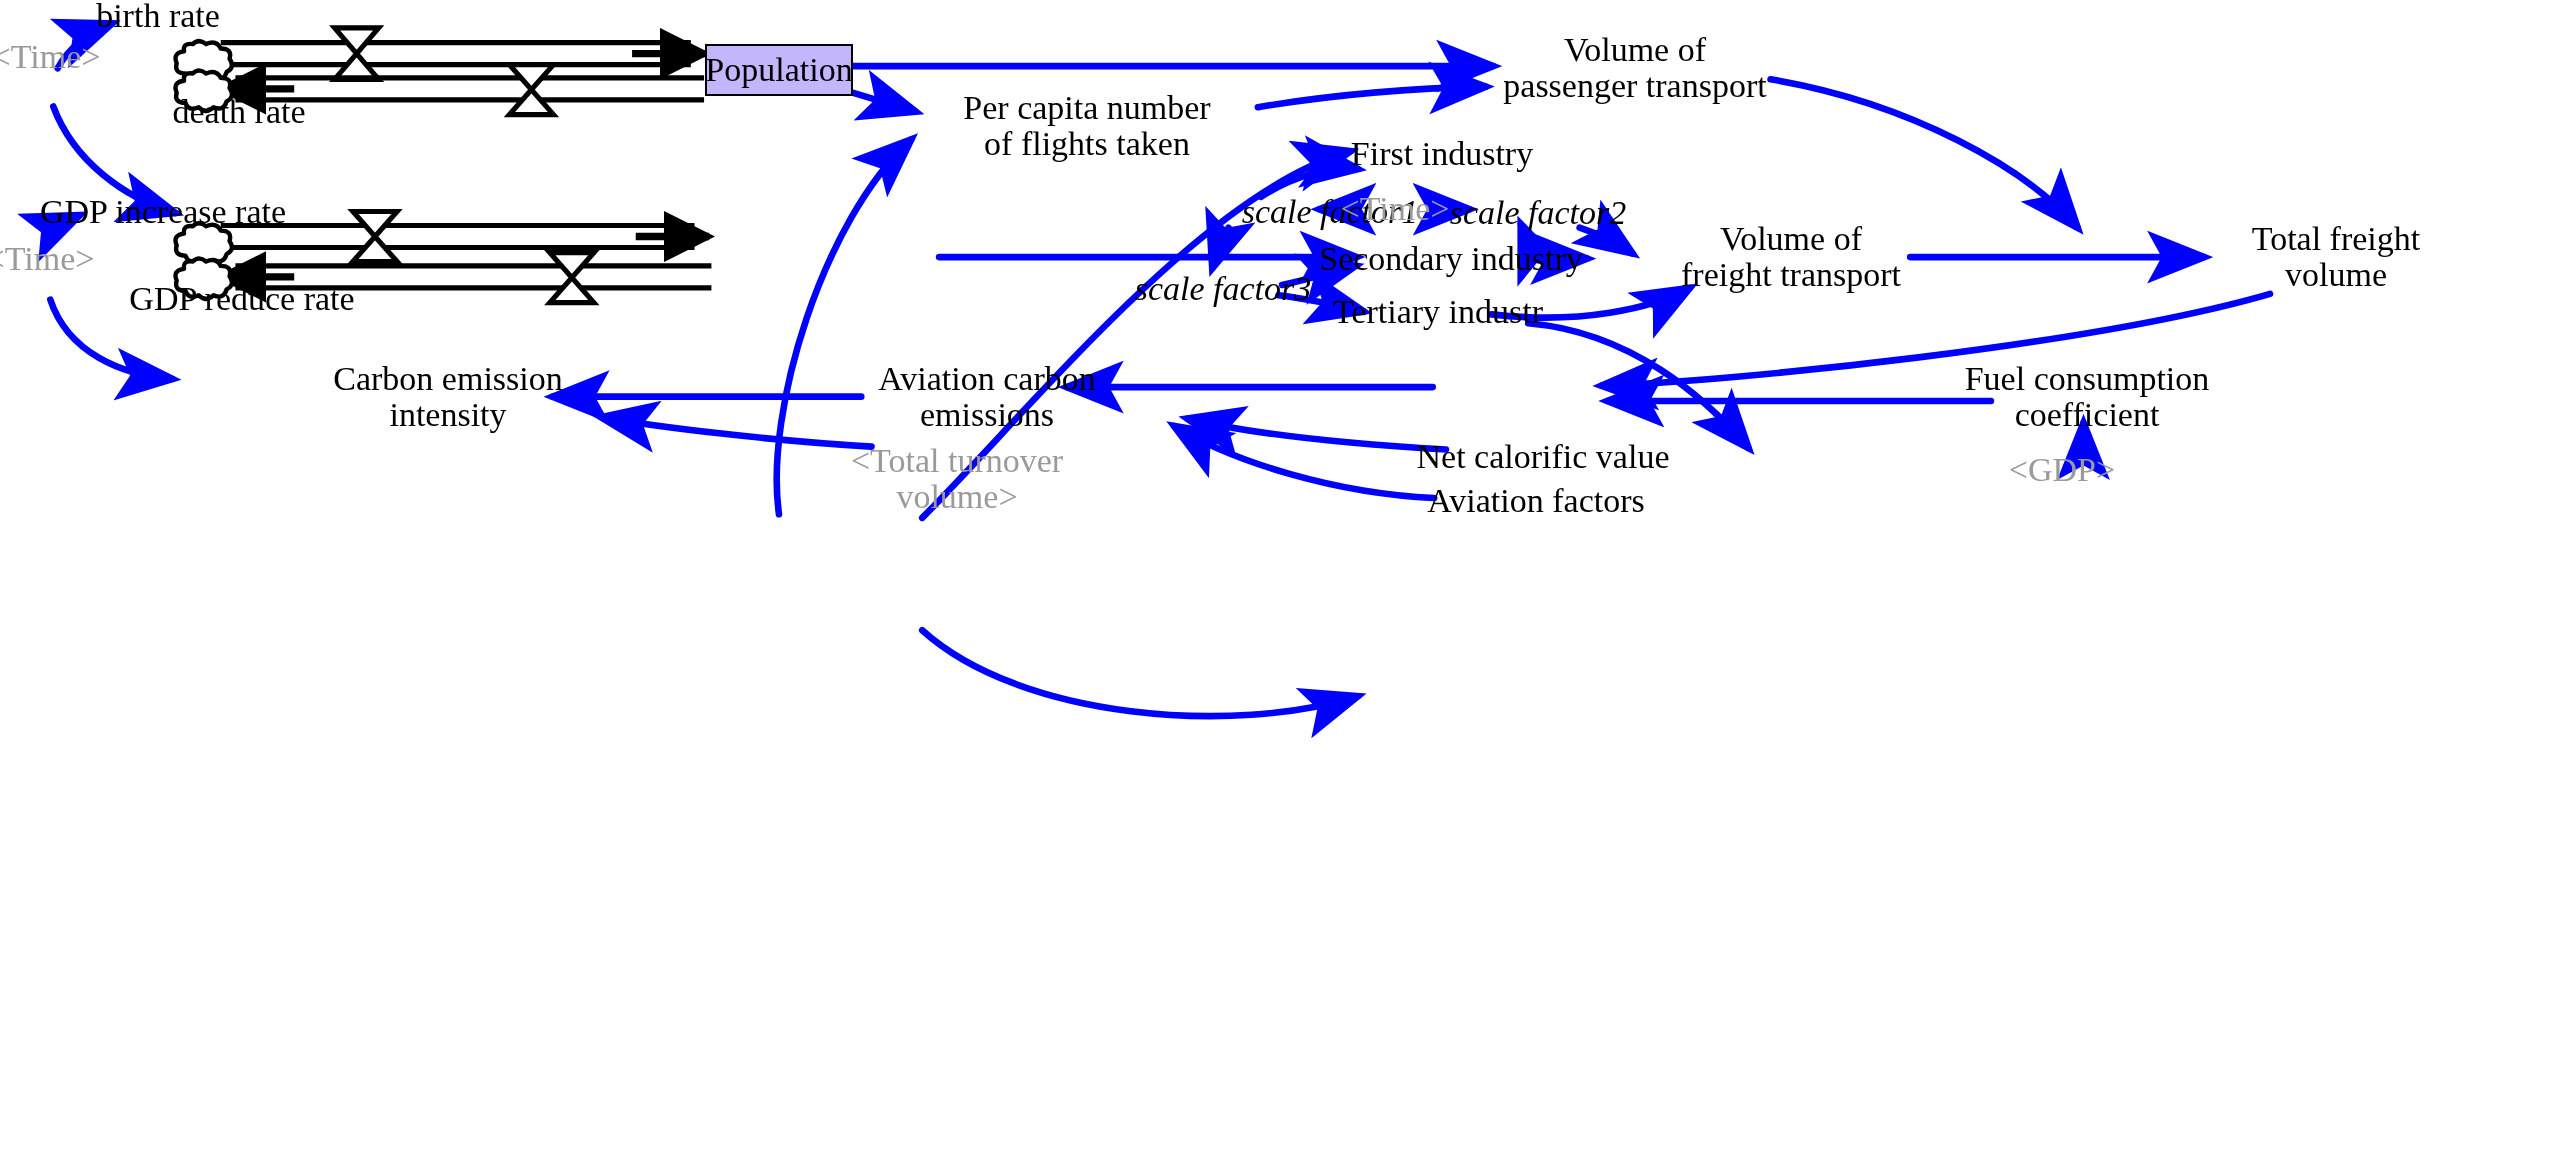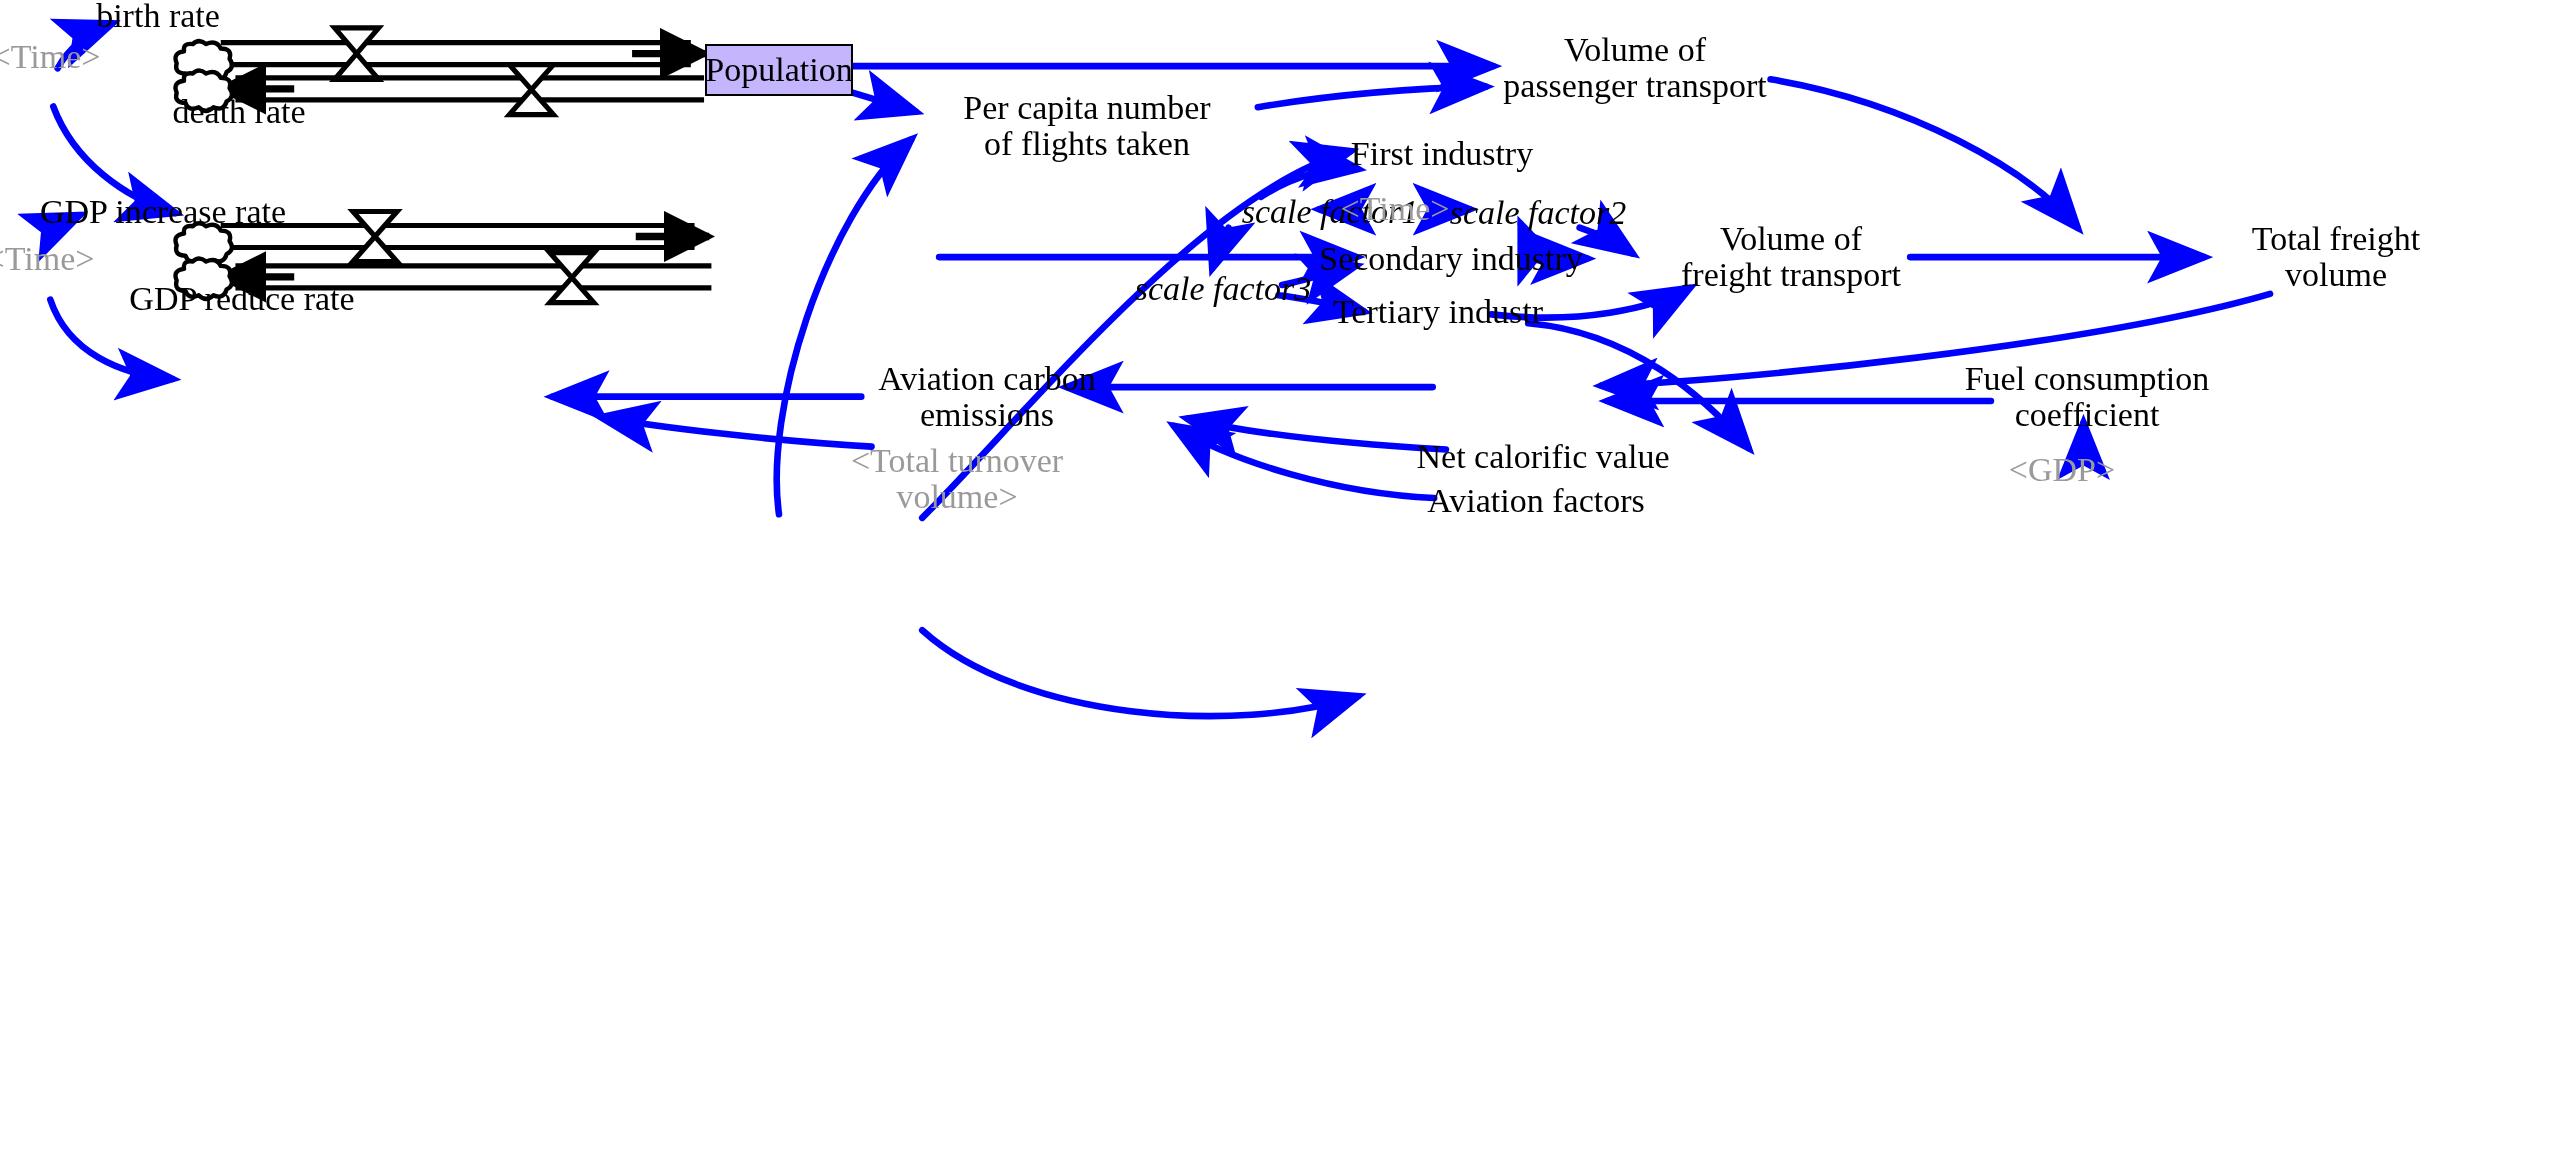--- a/index.html
+++ b/index.html
@@ -151,20 +151,22 @@
 <div class="nodelabel" style="left:1442px;top:154px;">First industry</div>
 <div class="nodelabel ital" style="left:1330px;top:212px;">scale factor1</div>
 <div class="nodelabel ital" style="left:1538px;top:213px;">scale factor2</div>
 <div class="nodelabel ital" style="left:1223px;top:289px;">scale factor3</div>
 <div class="nodelabel" style="left:1451px;top:259px;">Secondary industry</div>
 <div class="nodelabel" style="left:1438px;top:312px;">Tertiary industr</div>
 <div class="nodelabel" style="left:1791px;top:257px;">Volume of
 freight transport</div>
 <div class="nodelabel" style="left:2336px;top:257px;">Total freight
 volume</div>
+<div class="nodelabel" style="left:448px;top:397px;">Carbon emission
+intensity</div>
 <div class="nodelabel" style="left:987px;top:397px;">Aviation carbon
 emissions</div>
 <div class="nodelabel" style="left:2087px;top:397px;">Fuel consumption
 coefficient</div>
 <div class="nodelabel" style="left:1543px;top:457px;">Net calorific value</div>
 <div class="nodelabel" style="left:1536px;top:501px;">Aviation factors</div>
 
 <div class="nodelabel shadow" style="left:46px;top:57px;">&lt;Time&gt;</div>
 <div class="nodelabel shadow" style="left:40px;top:259px;">&lt;Time&gt;</div>
 <div class="nodelabel shadow" style="left:1395px;top:209px;">&lt;Time&gt;</div>

